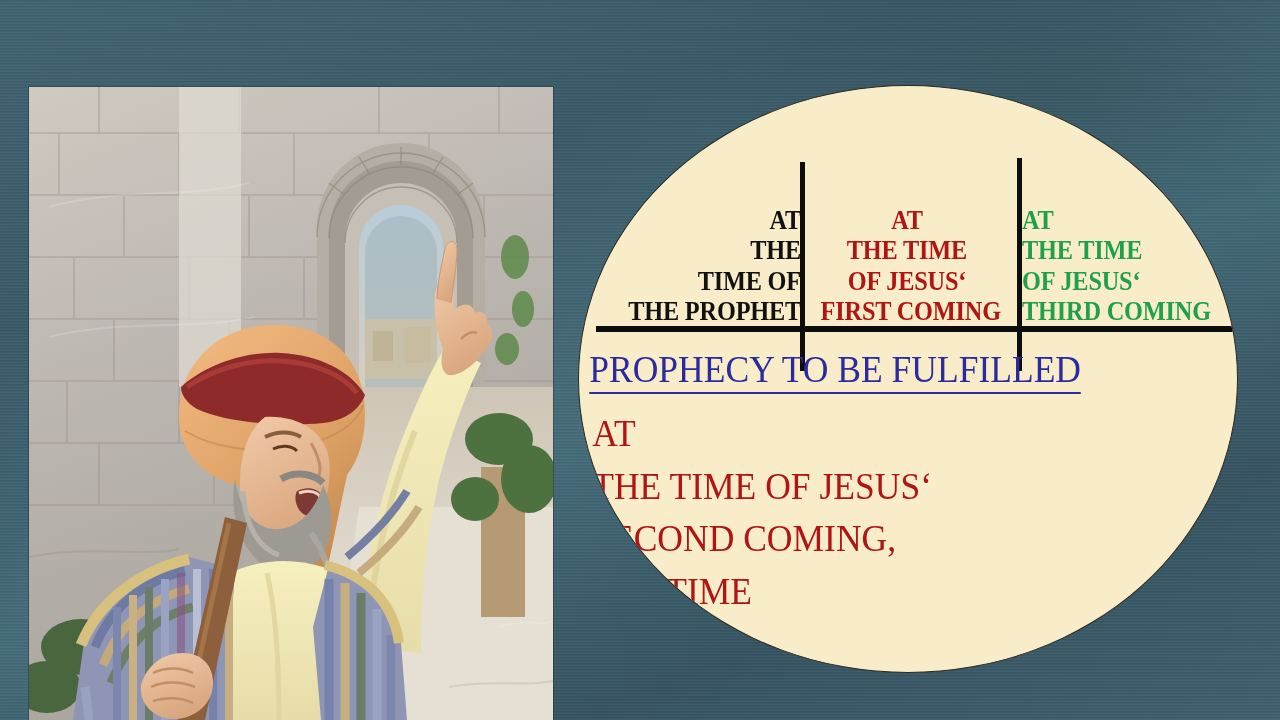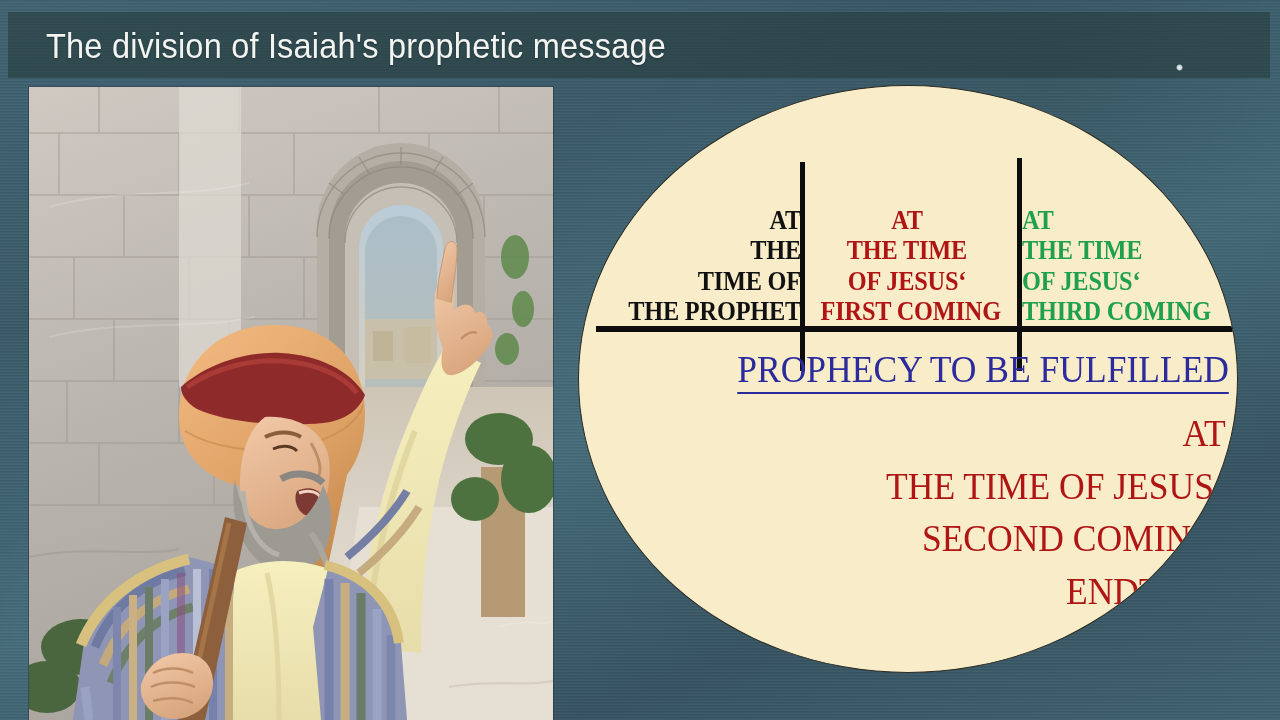--- a/index.html
+++ b/index.html
@@ -151,21 +151,21 @@
     height: 6px;
     background: #0d0d0d;
   }
 
   
   .lower {
     position: absolute;
     left: 0;
     top: 262px;
     width: 660px;
-    text-align: right;
+    text-align: left;
   }
   .prophecy-heading {
     color: #2b2b9e;
     font-size: 37px;
     font-weight: 400;
     letter-spacing: 0px;
     white-space: nowrap;
     display: inline-block;
     border-bottom: 2.5px solid #2b2b9e;
     padding-bottom: 1px;
@@ -181,24 +181,20 @@
   }
   .lower-lines .ln { display: block; white-space: nowrap; }
 </style>
 </head>
 <body>
 
 <div id="slide">
 
   <div class="bg-mottle"></div>
 
-  <div class="title-band">
-    <div class="title-text">The division of Isaiah's prophetic message</div>
-    <div class="title-speck"></div>
-  </div>
 
   <div class="photo">
     <svg viewBox="0 0 524 633" preserveAspectRatio="xMidYMid slice">
       <defs>
         <linearGradient id="wallG" x1="0" y1="0" x2="0.3" y2="1">
           <stop offset="0%" stop-color="#cfc9c2"></stop>
           <stop offset="45%" stop-color="#bdb7b1"></stop>
           <stop offset="100%" stop-color="#a9a49d"></stop>
         </linearGradient>
         <linearGradient id="skyG" x1="0" y1="0" x2="0" y2="1">

